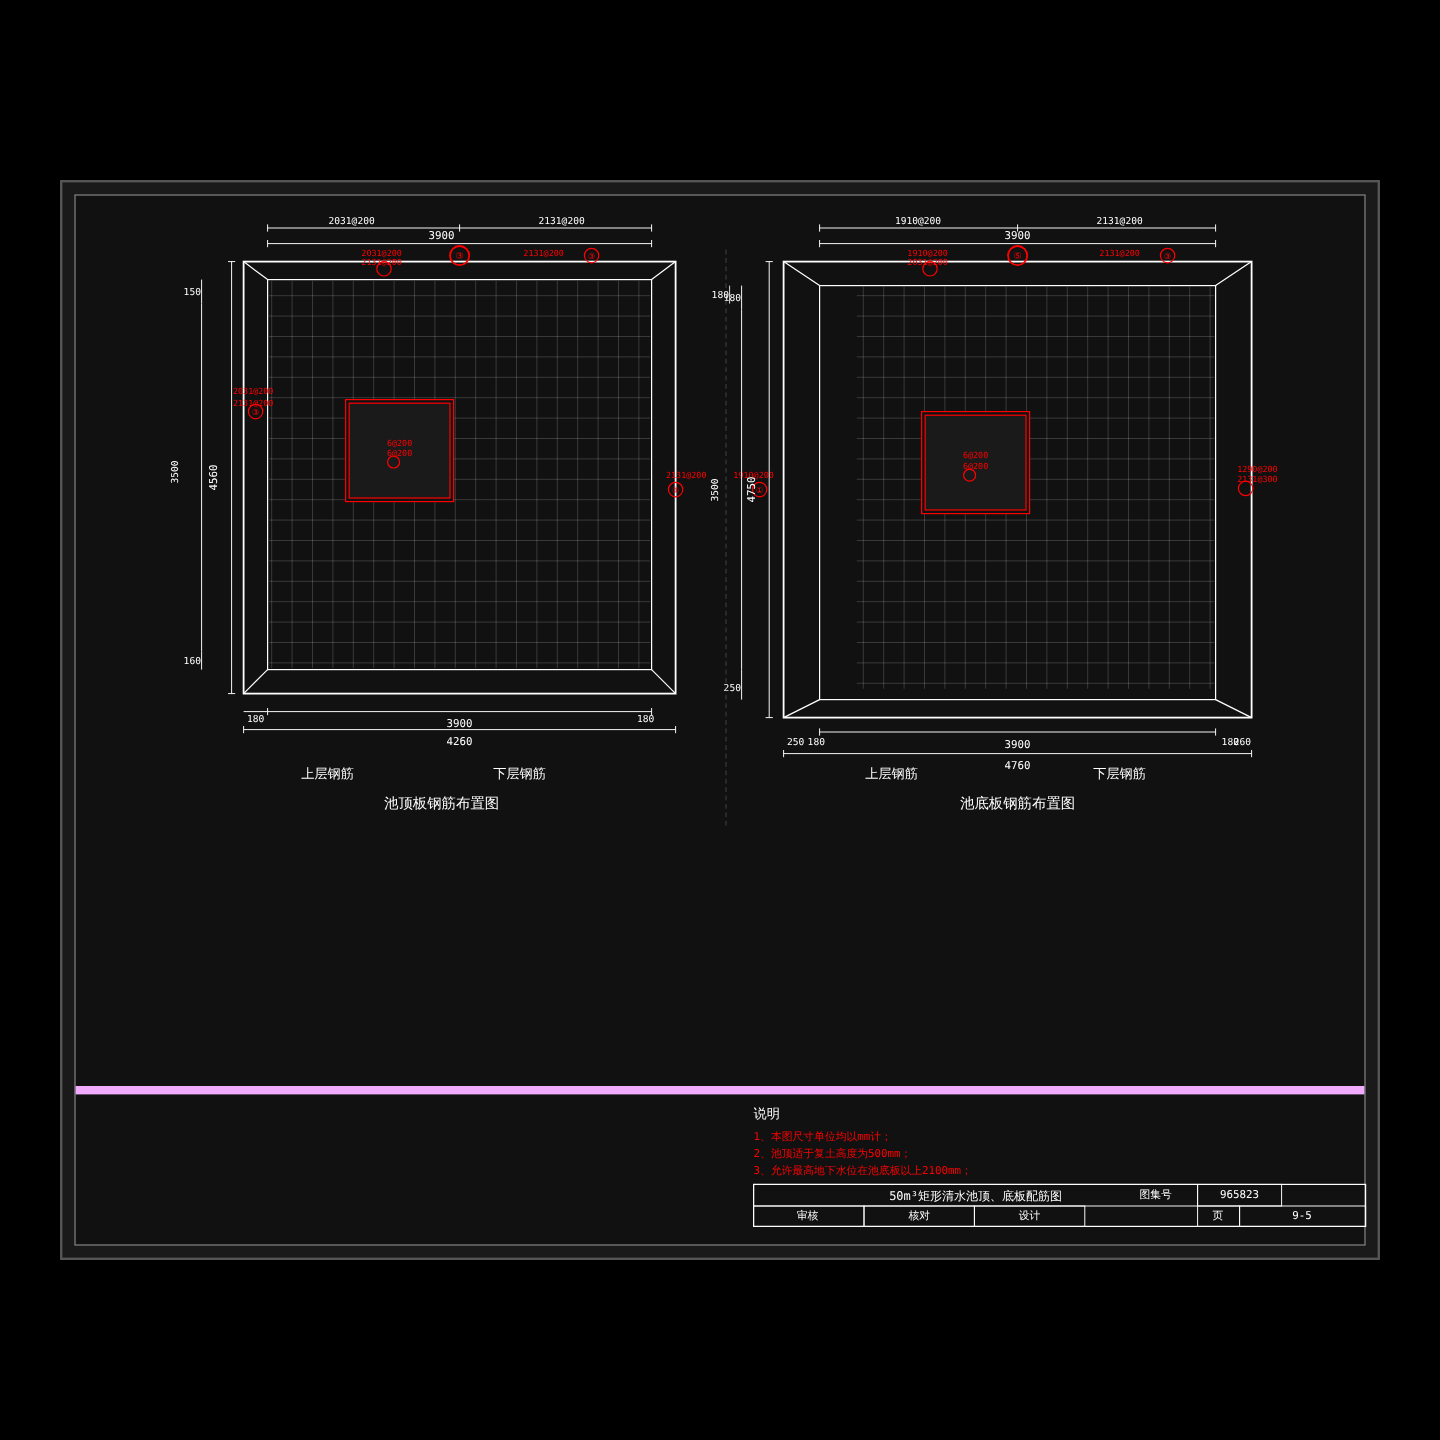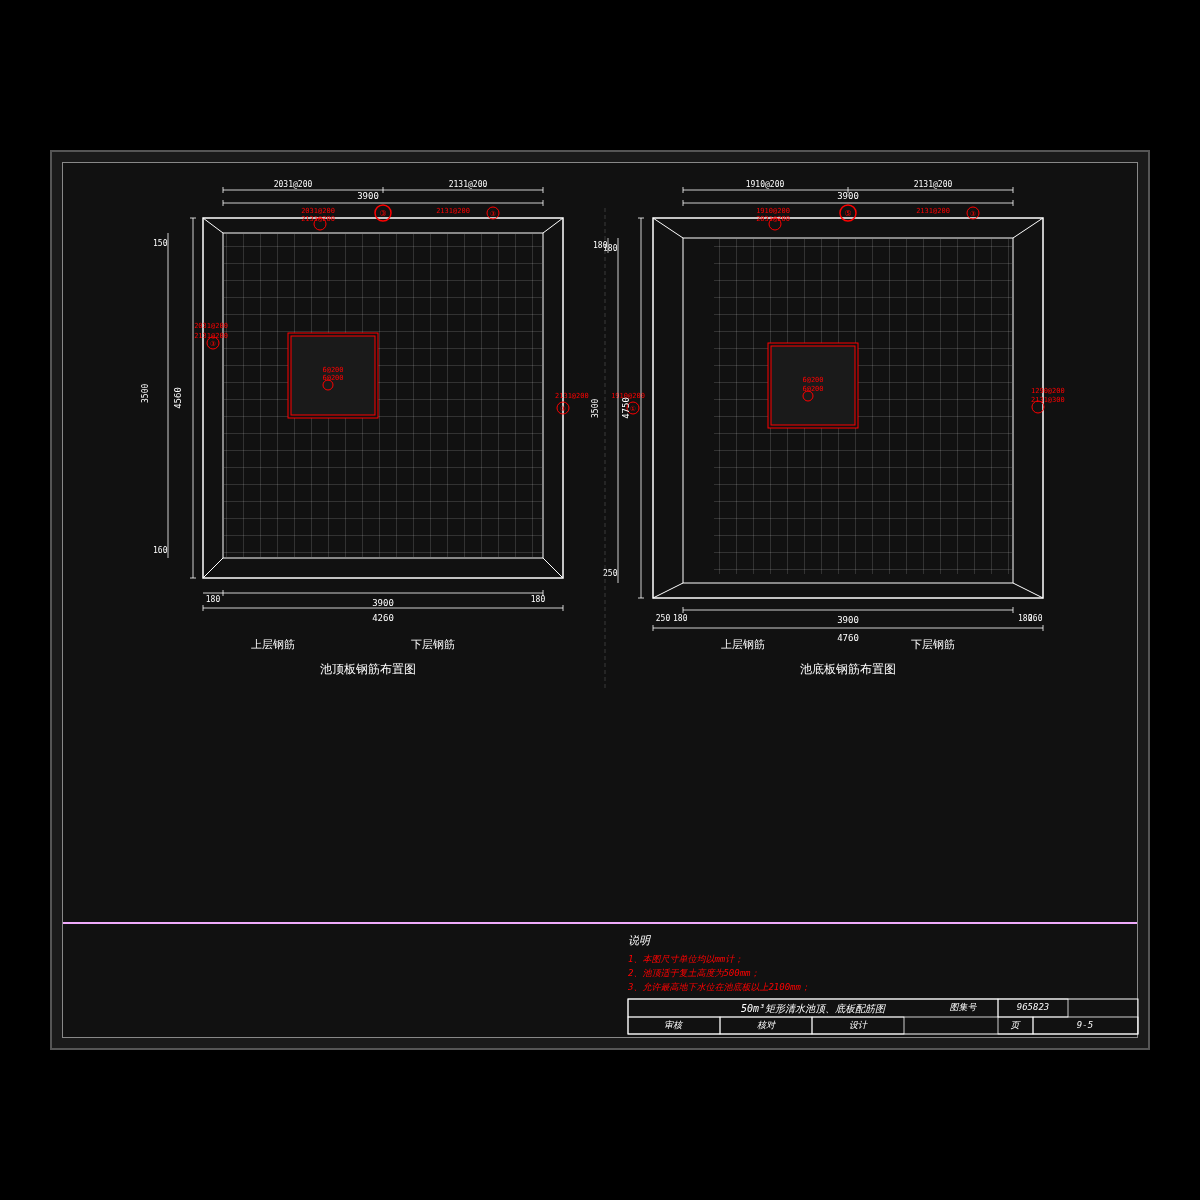--- a/index.html
+++ b/index.html
@@ -23,26 +23,25 @@
     .inner-frame {
       width: 100%;
       height: 100%;
       border: 1px solid #888;
       position: relative;
       background: #111;
     }
     
     .bottom-area {
       position: absolute;
-      bottom: 0;
+      bottom: 17px;
       left: 0;
       right: 0;
       height: 115px;
-      border-top: 2px solid #f0abfc;
-      font-style: italic;
+      border-top: 7px solid #f0abfc;
     }
   </style>
 </head>
 <body>
 
 <div class="outer-frame">
   <div class="inner-frame">
 
     <svg width="1080" height="760" style="position:absolute;top:15px;left:10px;">
 

